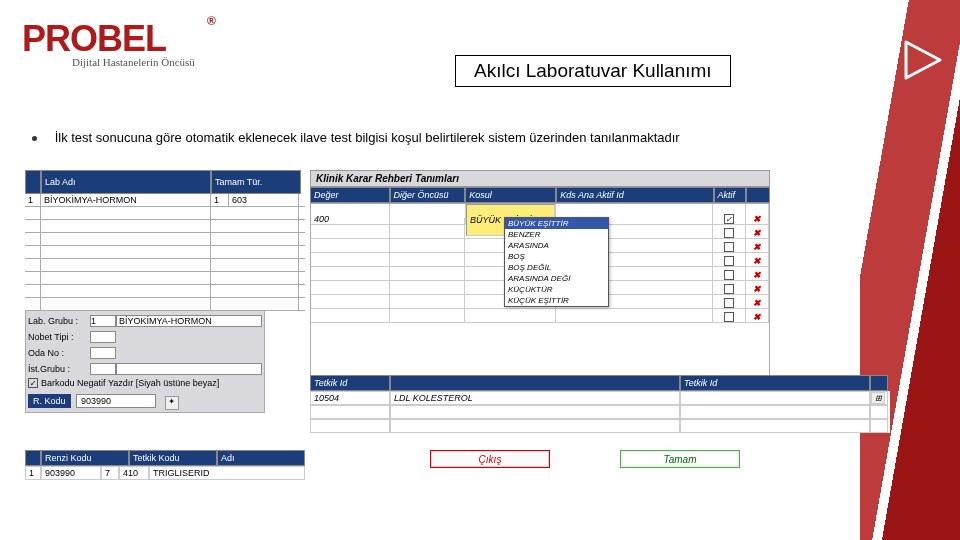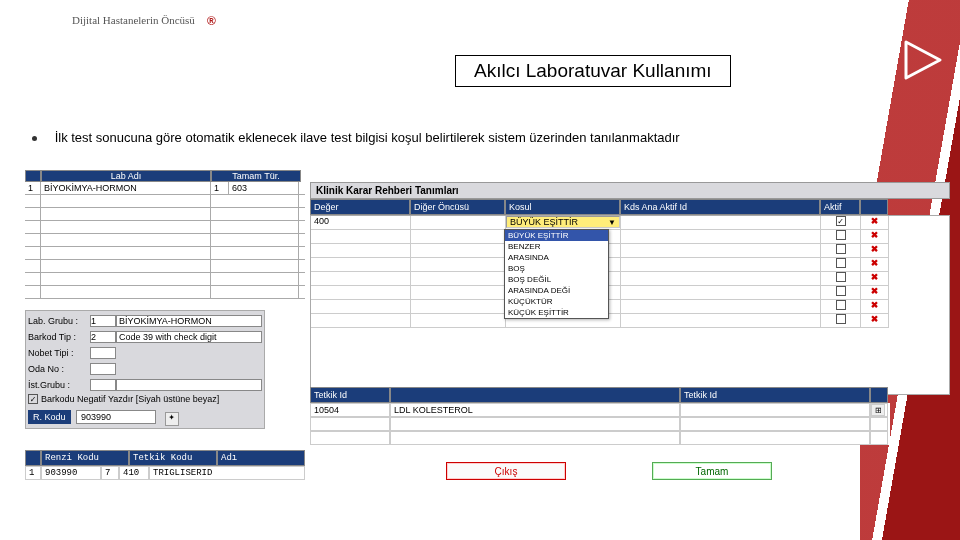--- a/index.html
+++ b/index.html
@@ -7,82 +7,83 @@
   .logo-area { position: absolute; top: 18px; left: 22px; }
   .logo-main { font-family: Arial Black, Arial, sans-serif; font-size: 36px; font-weight: 900; color: #b01919; letter-spacing: -1px; }
   .logo-r { position: absolute; top: -4px; left: 185px; color: #b01919; font-size: 12px; font-weight: bold; }
   .logo-sub { font-family: cursive; font-size: 11px; color: #555; margin-top: -4px; margin-left: 50px; }
   .title-box { position: absolute; top: 55px; left: 455px; border: 1px solid #000; padding: 4px 18px; font-size: 19px; }
   .bullet-line { position: absolute; top: 130px; left: 32px; font-size: 13px; }
   .bullet-line .dot { display: inline-block; width: 5px; height: 5px; background: #333; border-radius: 50%; vertical-align: middle; margin-right: 14px; }
   .app-wrap { position: absolute; top: 170px; left: 25px; width: 870px; height: 320px; font-size: 9px; color: #000; }
   .left-pane { position: absolute; top: 0; left: 0; width: 280px; }
   .left-pane .hdr-row { display: flex; }
-  .hdr-cell { background: #1b3d7a; color: #fff; border: 1px solid #888; padding: 0 3px; font-size: 9px; text-align: center; }
+  .hdr-cell { background: #1b3d7a; color: #fff; border: 1px solid #888; padding: 6px 3px; font-size: 9px; }
   .left-pane .row { display: flex; background: #fff; border-bottom: 1px solid #aaa; height: 13px; }
   .left-pane .cell { border-right: 1px solid #aaa; padding: 1px 3px; }
   .left-form { position: absolute; top: 140px; left: 0; width: 240px; background: #d9d9dd; border: 1px solid #aaa; padding: 2px; }
   .lf-row { display: flex; align-items: center; height: 15px; margin-bottom: 1px; }
   .lf-label { width: 62px; font-size: 9px; }
   .lf-in-sm { width: 26px; height: 12px; border: 1px solid #888; background: #fff; font-size: 9px; }
   .lf-in-lg { flex: 1; height: 12px; border: 1px solid #888; background: #fff; font-size: 9px; padding: 0 2px; }
   .checkrow { display: flex; align-items: center; margin-top: 2px; }
   .check { width: 10px; height: 10px; border: 1px solid #555; margin-right: 3px; display: flex; align-items: center; justify-content: center; font-size: 8px; }
   .rkodu { background: #1b3d7a; color: #fff; padding: 2px 5px; display: inline-block; font-size: 9px; margin-top: 3px; }
   .rkodu-val { display: inline-block; width: 80px; background: #fff; border: 1px solid #888; padding: 1px 4px; margin-left: 3px; }
   .magic-icon { display: inline-block; width: 14px; height: 14px; background: #eee; border: 1px solid #999; margin-left: 6px; font-size: 8px; text-align: center; }
-  .left-bottom { position: absolute; top: 280px; left: 0; width: 280px; font-family: Liberation Mono, monospace; }
+  .left-bottom { position: absolute; top: 280px; left: 0; width: 280px; }
   .lb-hdr { display: flex; }
   .lb-cell { background: #1b3d7a; color: #fff; border: 1px solid #888; padding: 2px 3px; font-size: 9px; flex: 1; }
   .lb-row { display: flex; background: #fff; height: 14px; }
   .lb-row div { border: 1px solid #ccc; padding: 1px 3px; }
 
-  .right-pane { position: absolute; top: 12px; left: 285px; width: 640px; }
+  .right-pane { position: absolute; top: 0; left: 285px; width: 460px; font-style: italic; }
   .rp-title { background: #d9d9dd; border: 1px solid #999; padding: 2px 5px; font-weight: bold; font-size: 10px; }
   .rp-hdr { display: flex; }
   .rp-hc { background: #1b3d7a; color: #fff; border: 1px solid #888; padding: 2px 3px; font-size: 9px; }
   .rp-body { position: relative; background: #fff; border: 1px solid #aaa; height: 180px; }
   .rp-row { display: flex; height: 14px; }
-  .rp-row div { border-right: 1px solid #ccc; padding: 0 3px; border-bottom: 1px solid #ccc; }
+  .rp-row div { border-right: 1px solid #ccc; padding: 10px 3px; border-bottom: 1px solid #ccc; }
   .dropdown { position: absolute; top: 13px; left: 193px; width: 105px; background: #fff; border: 1px solid #555; box-shadow: 1px 1px 3px rgba(0,0,0,0.3); }
   .dd-item { padding: 1px 3px; font-size: 8px; }
   .dd-item.sel { background: #3355aa; color: #fff; }
   .chk { width: 10px; height: 10px; border: 1px solid #555; display: inline-block; }
   .chk.on::after { content: "✓"; font-size: 8px; position: relative; top: -1px; }
   .del-icon { color: #c00; font-weight: bold; }
   .dd-cell { background: #ffed7a; border: 1px solid #999; padding: 1px 3px; display: flex; justify-content: space-between; align-items: center; }
   .dd-arrow { font-size: 8px; }
 
   .tetkik-area { position: absolute; top: 205px; left: 0; width: 580px; }
   .tet-hdr { display: flex; }
   .tet-hc { background: #1b3d7a; color: #fff; border: 1px solid #888; padding: 2px 3px; font-size: 9px; }
   .tet-row { display: flex; background: #fff; height: 14px; }
   .tet-row div { border: 1px solid #ccc; padding: 1px 3px; }
   .tet-icon { width: 14px; height: 12px; background: #eee; border: 1px solid #999; font-size: 8px; text-align: center; }
 
   .btn-bar { position: absolute; top: 280px; left: 120px; display: flex; gap: 70px; }
-  .btn { width: 120px; height: 18px; border: 1px solid #777; display: flex; align-items: center; justify-content: center; font-size: 10px; margin-left: 16px; }
+  .btn { width: 120px; height: 18px; border: 1px solid #777; display: flex; align-items: center; justify-content: center; font-size: 10px; }
   .btn-red { border-color: #c00; color: #c00; background: #fafafa; box-shadow: inset 0 0 0 1px #fcc; }
   .btn-grn { border-color: #5a5; color: #060; background: #fff; box-shadow: inset 0 0 0 1px #cfc; }
 
   .deco-r { position: absolute; top: 0; right: 0; width: 100px; height: 540px; background: linear-gradient(100deg, transparent 0%, transparent 25%, rgba(178,25,25,0.85) 25%, rgba(178,25,25,0.85) 55%, transparent 55%, transparent 60%, #9b1515 60%, #9b1515 100%); }
   .play-outline { position: absolute; top: 38px; right: 16px; }
   .play-outline svg { display: block; }
 </style>
 </head>
 <body>
 
 <div class="deco-r"></div>
 <div class="play-outline">
   <svg width="44" height="44">
       <polygon points="6,4 40,22 6,40" fill="none" stroke="#fff" stroke-width="3" stroke-linejoin="round"></polygon>
     </svg>
 </div>
 
 <div class="logo-area">
+  <div class="logo-main">PROBEL</div>
   <div class="logo-r">®</div>
   <div class="logo-sub">Dijital Hastanelerin Öncüsü</div>
 </div>
 
 <div class="title-box">Akılcı Laboratuvar Kullanımı</div>
 
 <div class="bullet-line">
   <span class="dot"></span>
   <span>İlk test sonucuna göre otomatik eklenecek ilave test bilgisi koşul belirtilerek sistem üzerinden tanılanmaktadır</span>
 </div>
@@ -141,25 +142,20 @@
         <div class="cell" style="width:170px"></div>
         <div class="cell" style="width:88px"></div>
       </div>
   </div>
 
   <div class="left-form">
     <div class="lf-row">
       <div class="lf-label">Lab. Grubu :</div>
       <input class="lf-in-sm" value="1" style="">
       <input class="lf-in-lg" value="BİYOKİMYA-HORMON" style="">
-    </div>
-    <div class="lf-row">
-      <div class="lf-label">Barkod Tip :</div>
-      <input class="lf-in-sm" value="2" style="">
-      <input class="lf-in-lg" value="Code 39 with check digit" style="">
     </div>
     <div class="lf-row">
       <div class="lf-label">Nobet Tipi :</div>
       <input class="lf-in-sm" style="">
     </div>
     <div class="lf-row">
       <div class="lf-label">Oda No :</div>
       <input class="lf-in-sm" style="">
     </div>
     <div class="lf-row">

